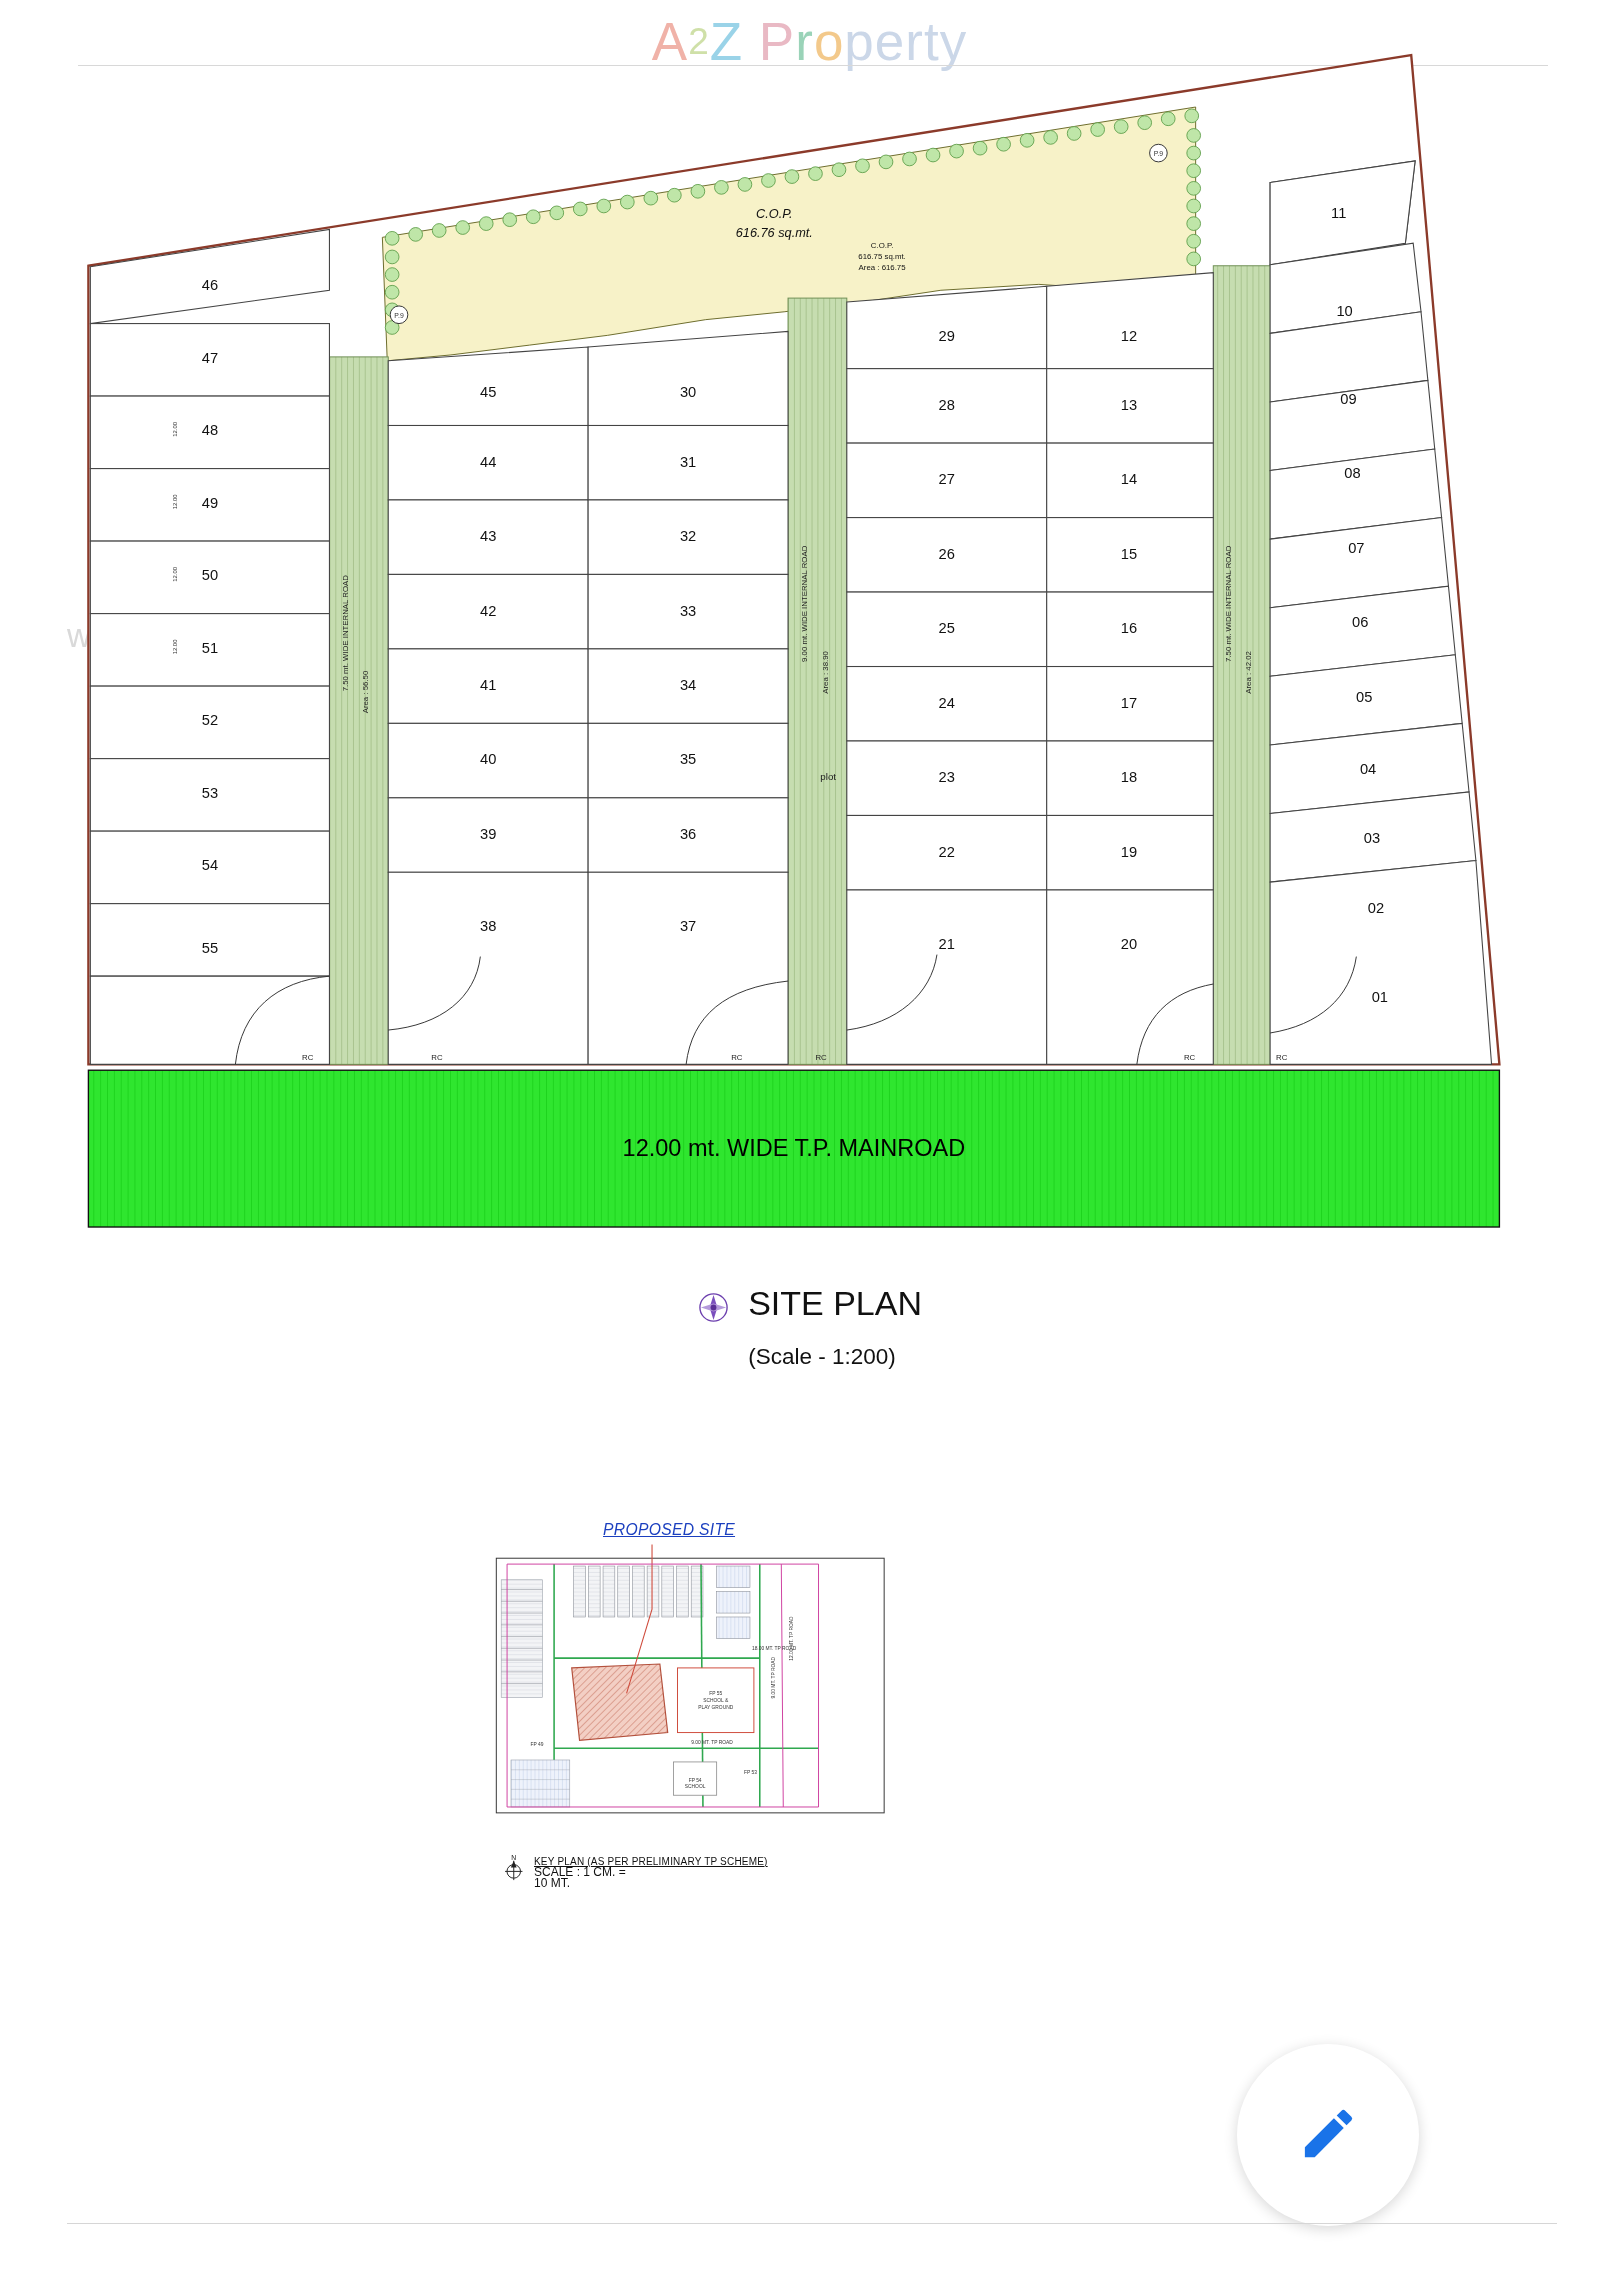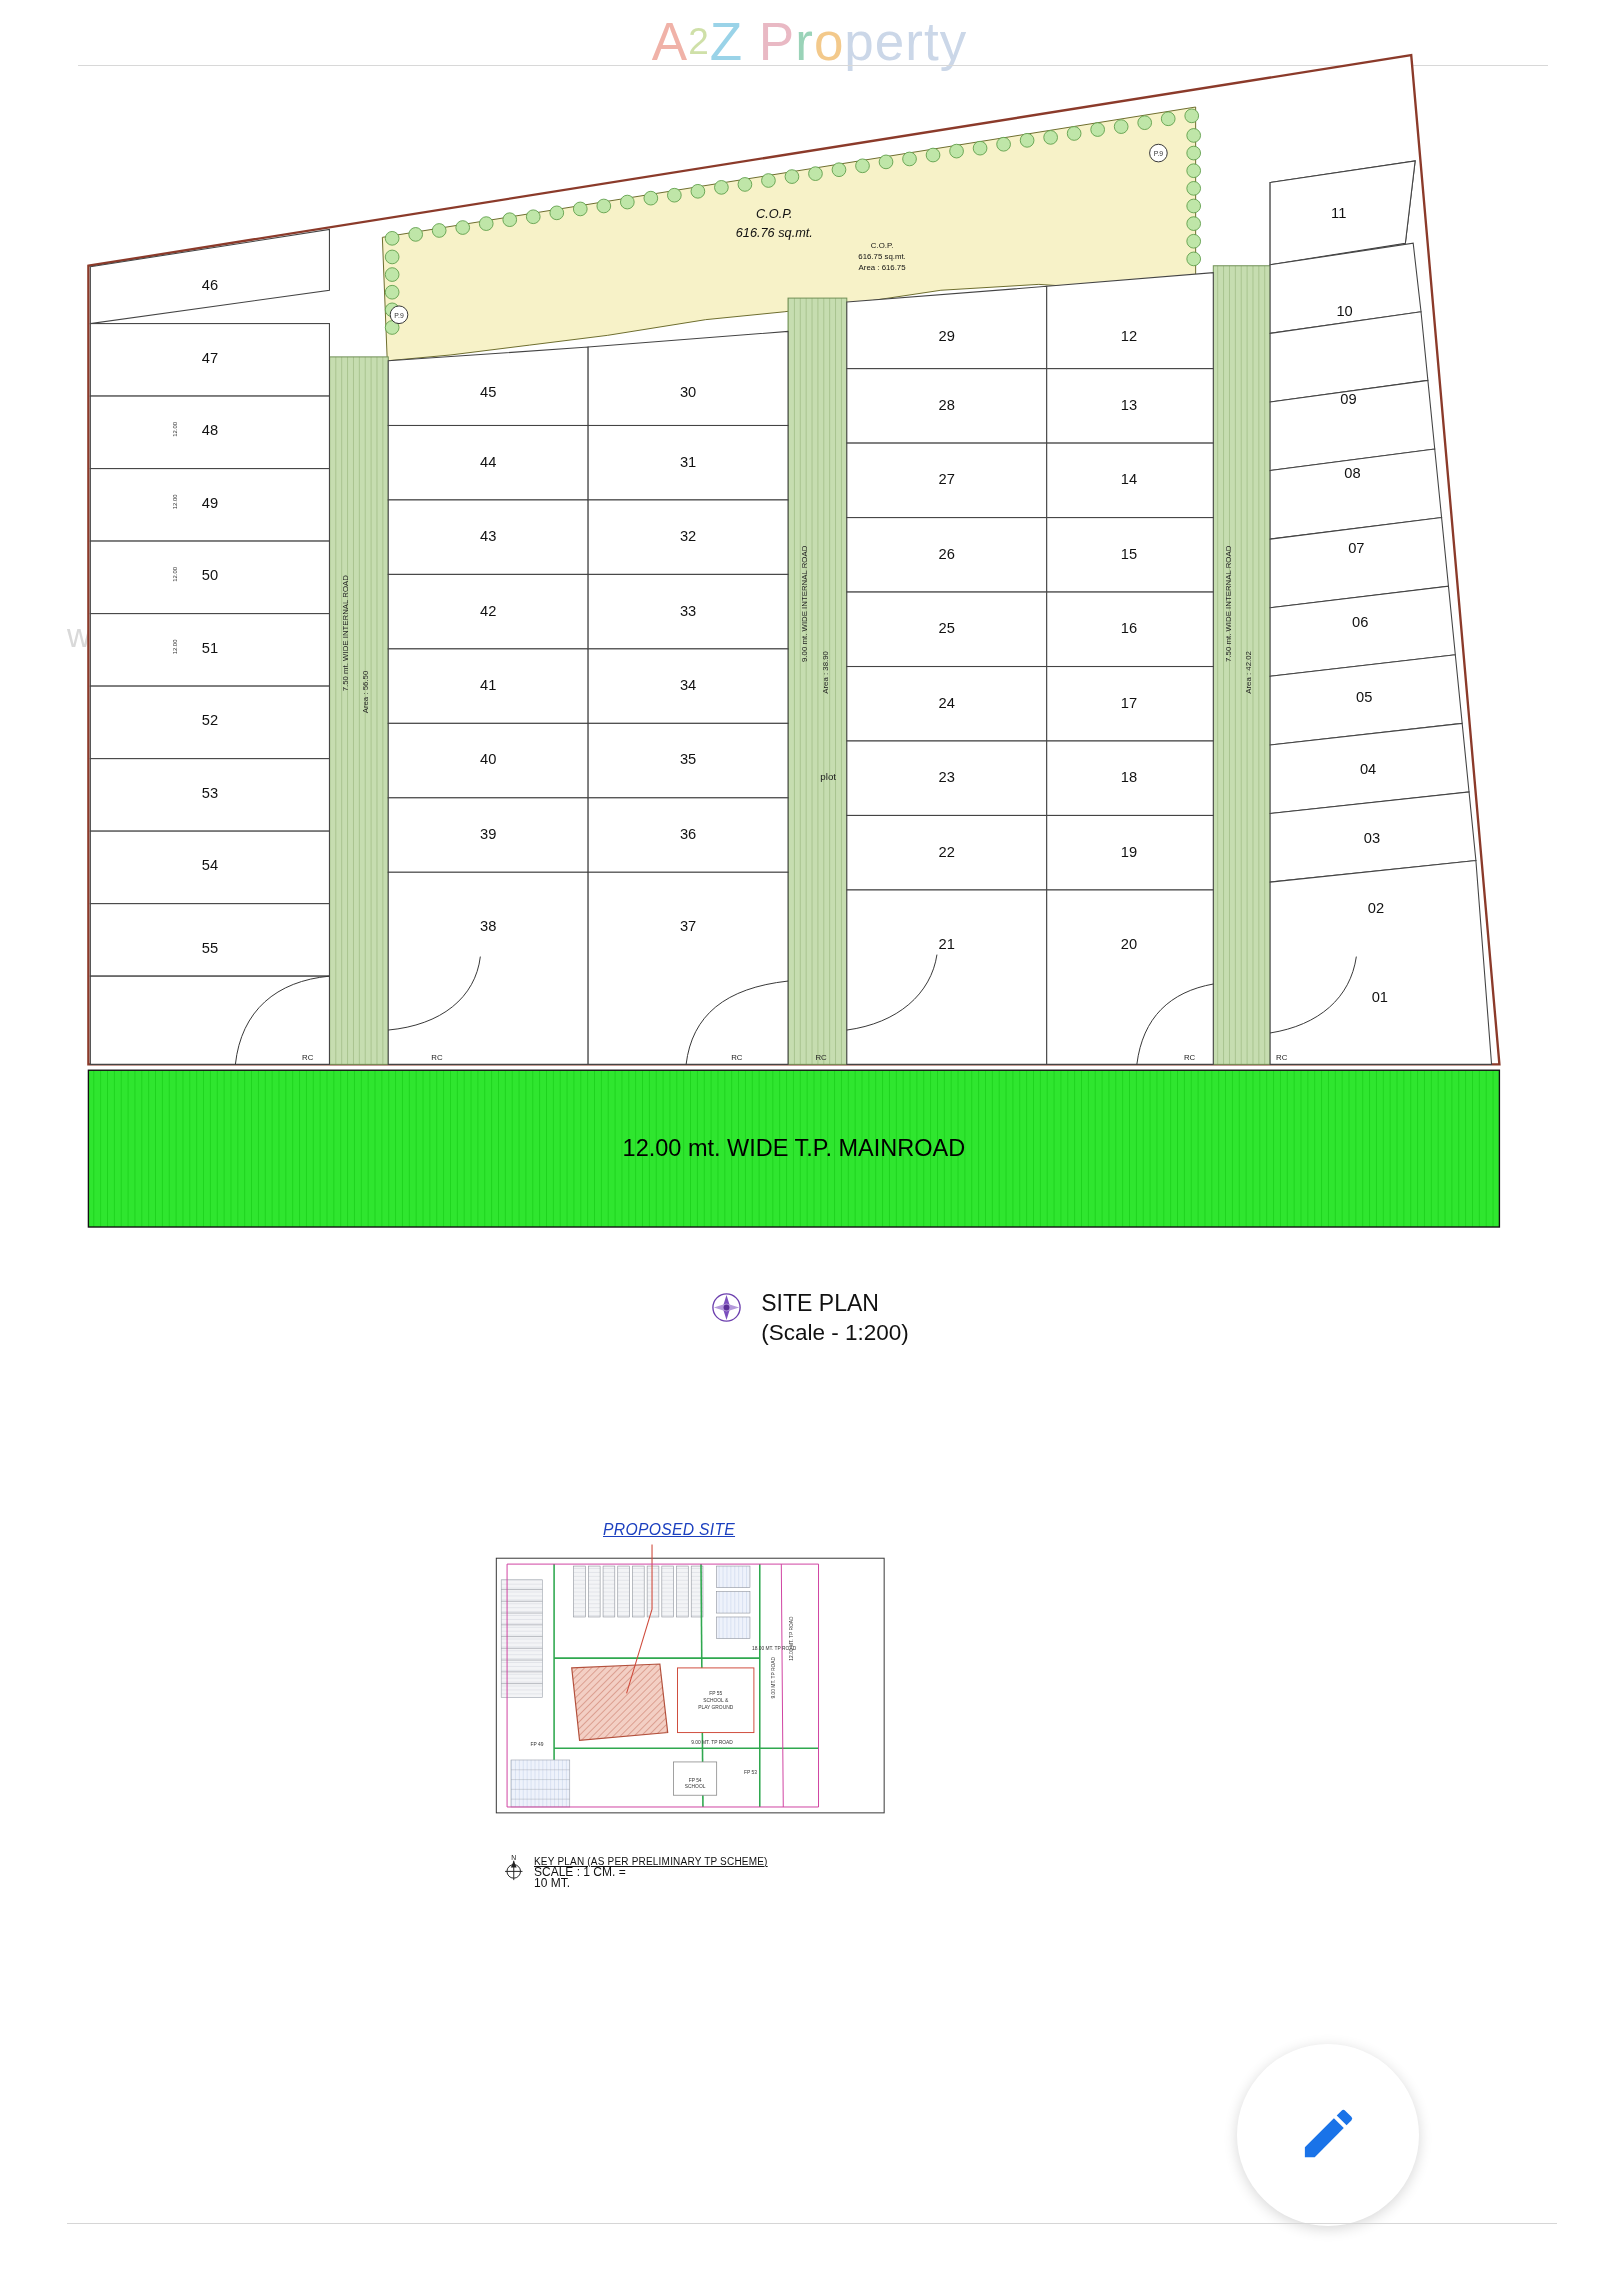--- a/index.html
+++ b/index.html
@@ -128,28 +128,29 @@
     top: 1289px;
     left: 0;
     width: 100%;
     text-align: center;
   }
   #site-plan-caption .cap-row {
     display: inline-block;
     text-align: left;
   }
   #site-plan-caption .cap-title {
-    font-size: 23px;
+    font-size: 34px;
     color: #111;
     line-height: 29px;
   }
   #site-plan-caption .cap-sub {
     font-size: 22.5px;
     color: #111;
     line-height: 29px;
+    margin-top: 24px;
   }
   #compass-badge {
     display: inline-block;
     vertical-align: top;
     margin-right: 13.7px;
     margin-top: 2px;
   }
 
   
   #key-plan-wrap {

